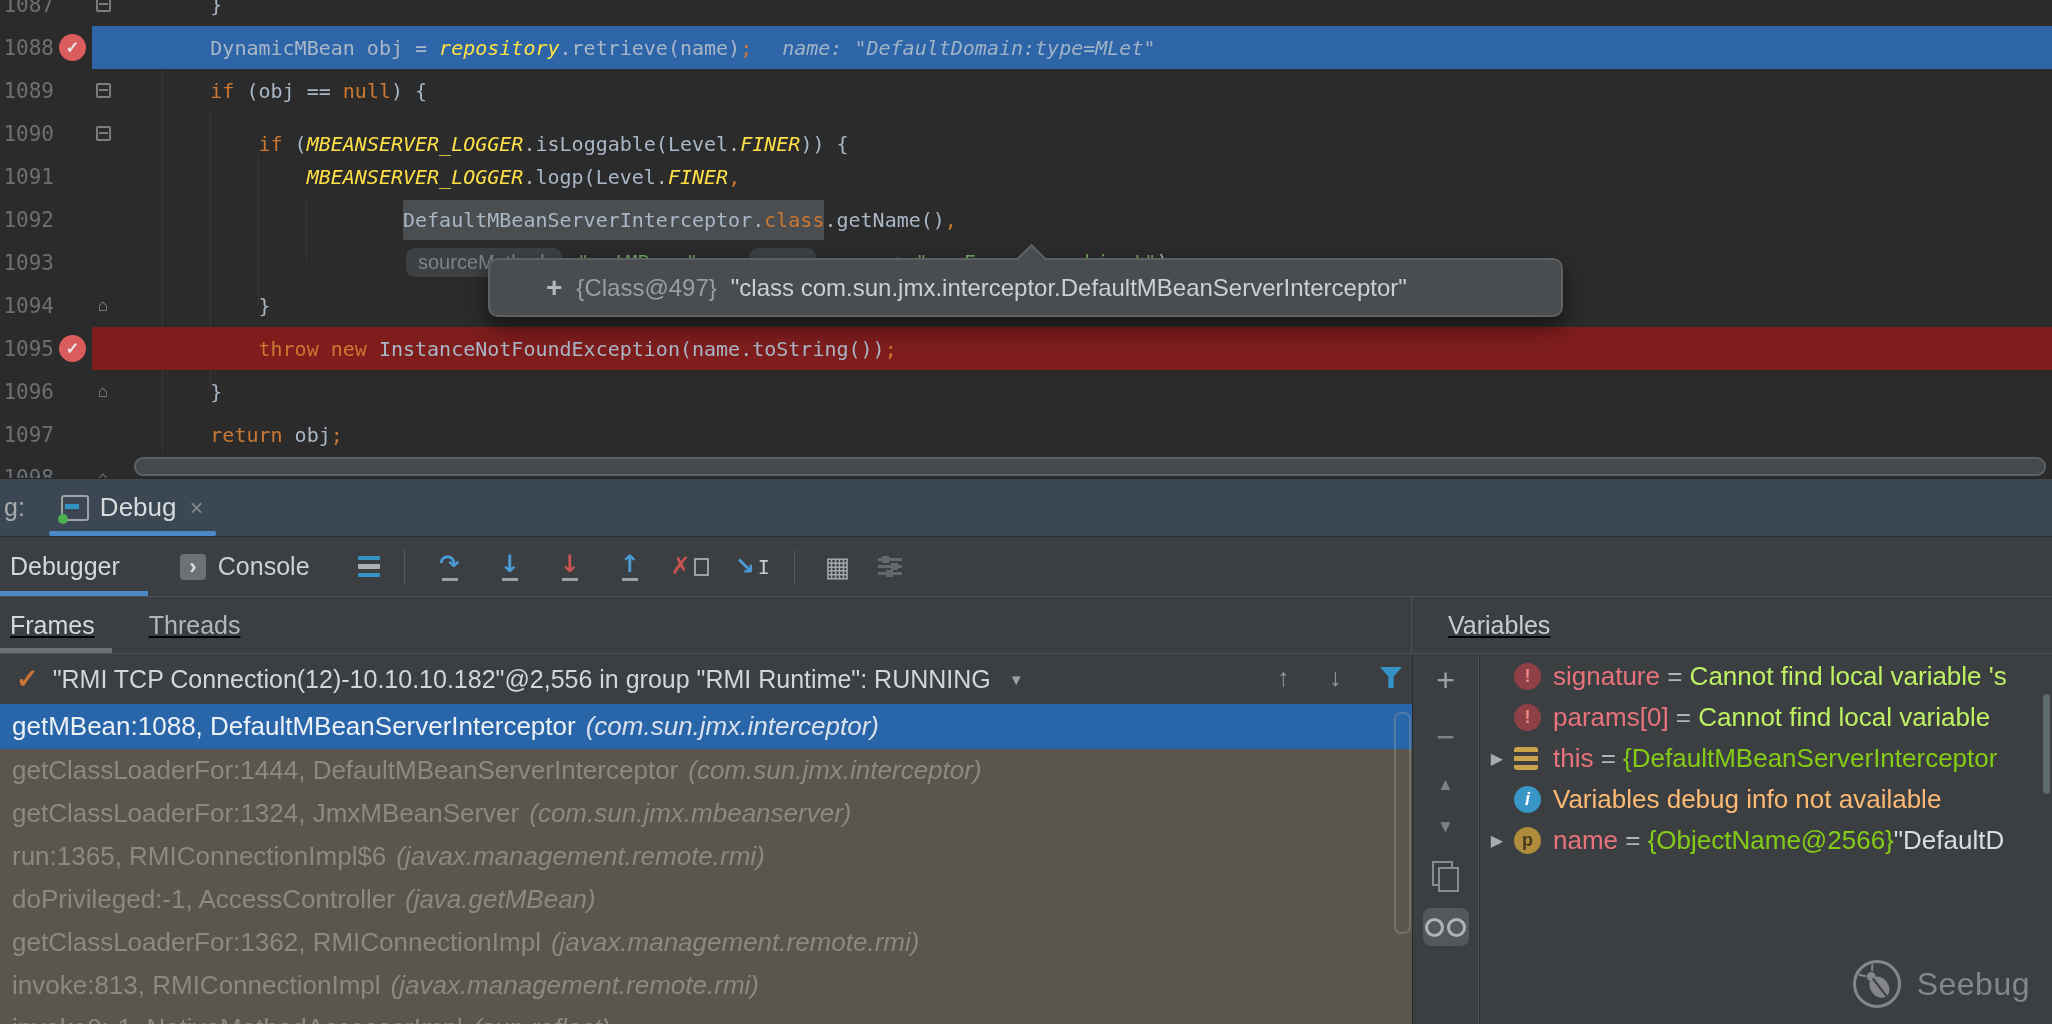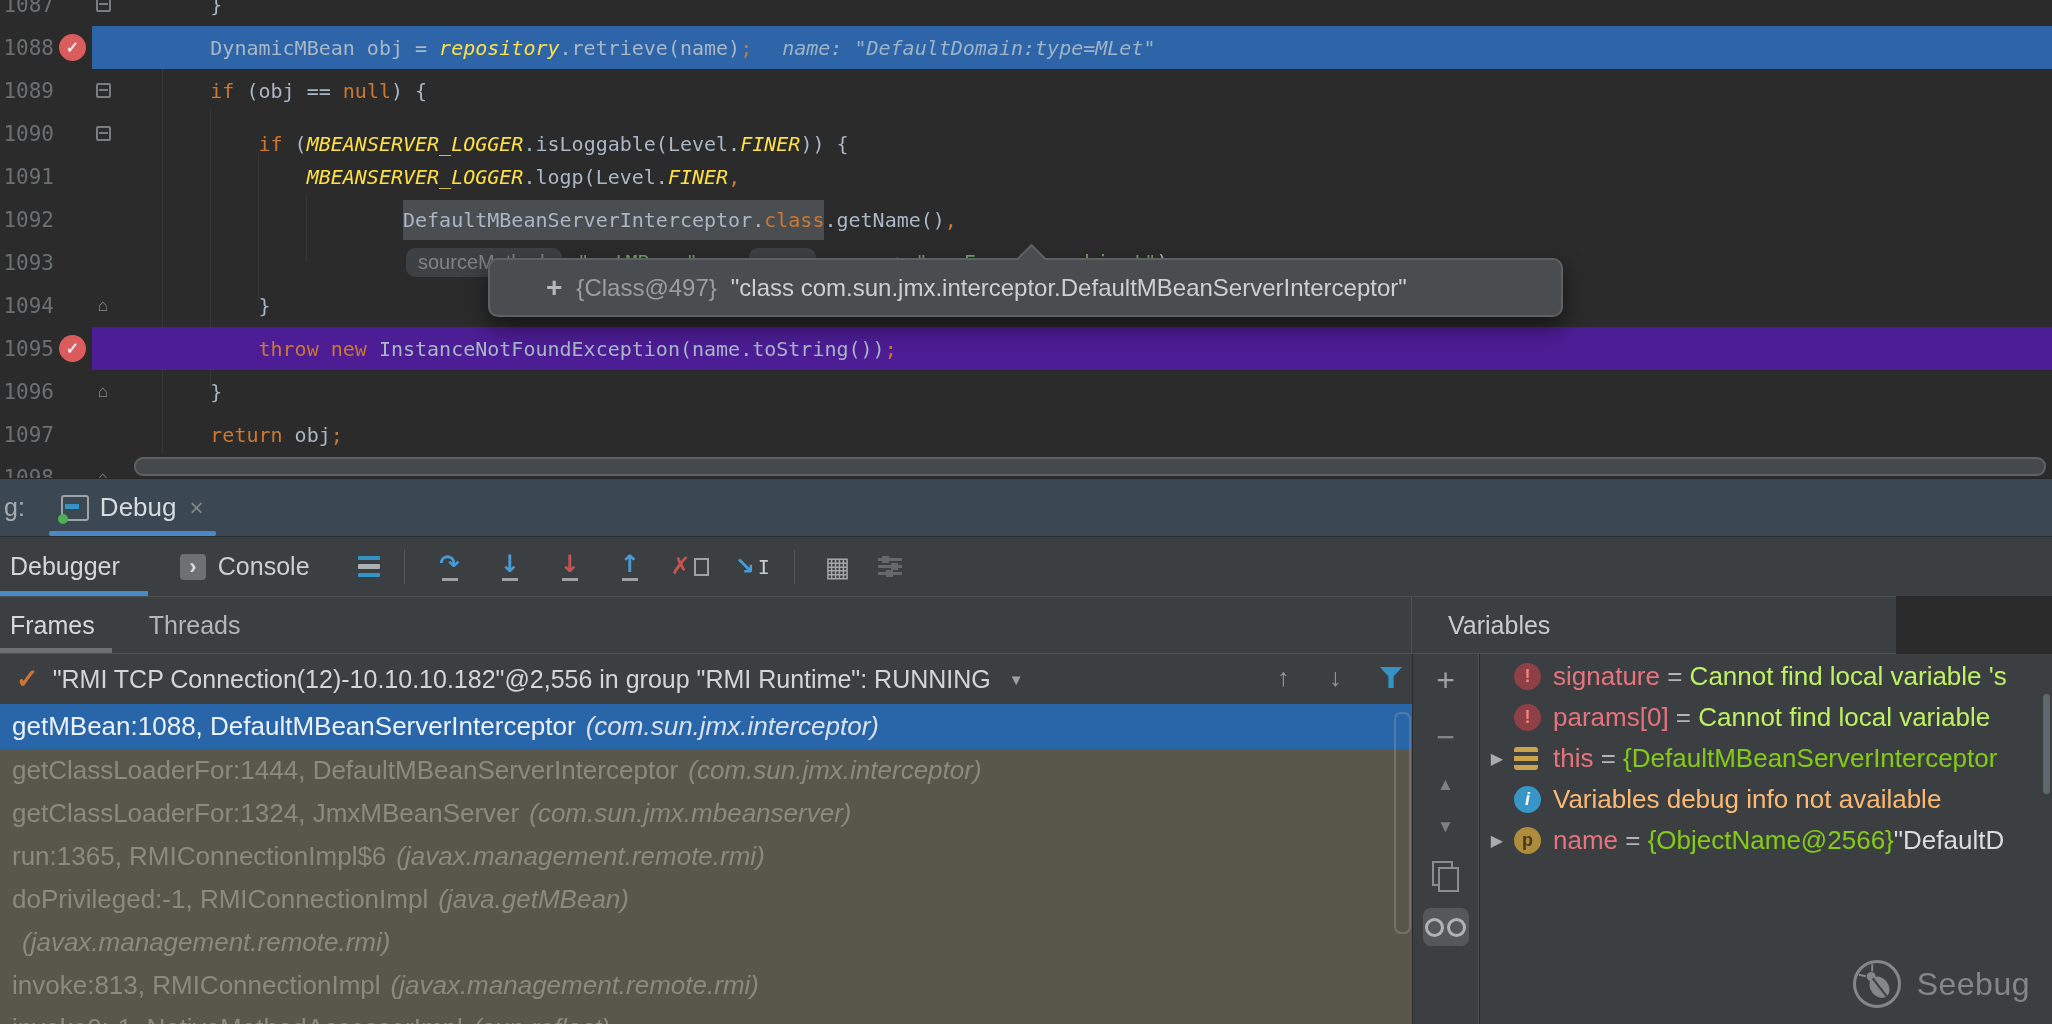--- a/index.html
+++ b/index.html
@@ -12,21 +12,21 @@
   .guide{position:absolute;width:1px;background:rgba(255,255,255,0.055);z-index:1;}
   #lines{position:absolute;left:0;top:-17px;right:0;z-index:2;}
   .ed-row{display:flex;height:43px;align-items:center;}
   .gut{flex:0 0 92px;width:92px;height:100%;position:relative;display:flex;align-items:center;}
   .lnum{width:54px;text-align:right;font-family:"DejaVu Sans Mono",monospace;font-size:21px;color:#6C7073;}
   .bp{position:absolute;left:59px;top:8px;width:27px;height:27px;border-radius:50%;background:#DB5C5C;
       display:flex;align-items:center;justify-content:center;}
   .bp i{color:#E6E9EB;font-weight:bold;font-size:16px;}
   .lbody{flex:1;display:flex;align-items:center;height:100%;}
   .ed-row.exec .lbody{background:#2D65A8;}
-  .ed-row.bpline .lbody{background:#4c1d95;}
+  .ed-row.bpline .lbody{background:#7f1d1d;}
   .foldcol{flex:0 0 22px;width:22px;display:flex;align-items:center;justify-content:center;
            color:#8A8D8F;font-size:17px;}
   .fbox{width:11px;height:11px;border:2px solid #7A7D7F;border-radius:2px;position:relative;display:block;}
   .fbox::after{content:"";position:absolute;left:1px;right:1px;top:3.5px;height:2px;background:#7A7D7F;}
   .codetext{white-space:pre;font-family:"DejaVu Sans Mono",monospace;font-size:20px;}
   .tok-d{color:#A9B7C6;}
   .tok-k{color:#CC7832;}
   .tok-f{color:#fde047;font-style:italic;}
   .tok-s{color:#6FA163;}
   .tok-chip{display:inline-block;background:#3D4144;color:#7E8386;font-family:"Liberation Sans",sans-serif;
@@ -80,22 +80,22 @@
   .cursorI{font-family:"DejaVu Sans Mono",monospace;color:#C8CBCD;font-size:20px;margin-left:3px;}
   .gridic{margin-left:30px;font-family:"DejaVu Sans",sans-serif;font-size:27px;color:#A4A7A9;}
   .sliders{margin-left:28px;display:flex;flex-direction:column;gap:4px;opacity:.55;}
   .sliders i{width:24px;height:3px;background:#8A8D8F;position:relative;}
   .sliders i::after{content:"";position:absolute;top:-2px;width:7px;height:7px;background:#8A8D8F;}
   .sliders i:nth-child(1)::after{left:4px;}
   .sliders i:nth-child(2)::after{left:13px;}
   .sliders i:nth-child(3)::after{left:8px;}
 
   
-  .phead{position:absolute;left:0;top:596px;width:1896px;height:58px;background:#3C3F41;
-         border-top:1px solid #4E5152;border-bottom:1px solid #4E5152;display:flex;box-sizing:border-box;}
+  .phead{position:absolute;left:0;top:596px;width:2052px;height:58px;background:#3C3F41;
+         border-top:1px solid #4E5152;border-bottom:1px solid #4E5152;display:flex;box-sizing:border-box;text-decoration:underline;}
   .phead-left{width:1412px;position:relative;display:flex;align-items:center;border-right:1px solid #4E5152;box-sizing:border-box;}
   .ftab{font-size:25px;color:#D6D9DB;margin-left:10px;}
   .ftab-underline{position:absolute;left:0;bottom:0;width:112px;height:5px;background:#6E7173;}
   .ttab{font-size:25px;color:#B4B7B9;margin-left:54px;}
   .vtitle{margin-left:36px;font-size:25px;color:#C9CCCE;}
   .phead-right{flex:1;display:flex;align-items:center;}
 
   
   .content{position:absolute;left:0;top:654px;width:2052px;height:370px;}
   .threadrow{position:absolute;left:0;top:0;width:1412px;height:50px;background:#3C3F41;
@@ -380,24 +380,25 @@
         </div>
         <div class="frame-row">
           <span class="fmethod">getClassLoaderFor:1324, JmxMBeanServer</span>
           <span class="fpkg">(com.sun.jmx.mbeanserver)</span>
         </div>
         <div class="frame-row">
           <span class="fmethod">run:1365, RMIConnectionImpl$6</span>
           <span class="fpkg">(javax.management.remote.rmi)</span>
         </div>
         <div class="frame-row">
-          <span class="fmethod">doPrivileged:-1, RMIConnectionImpl</span>
+          <span class="fmethod">doPrivileged:-1, AccessController</span>
           <span class="fpkg">(java.getMBean)</span>
         </div>
         <div class="frame-row">
+          <span class="fmethod">getClassLoaderFor:1362, RMIConnectionImpl</span>
           <span class="fpkg">(javax.management.remote.rmi)</span>
         </div>
         <div class="frame-row">
           <span class="fmethod">invoke:813, RMIConnectionImpl</span>
           <span class="fpkg">(javax.management.remote.rmi)</span>
         </div>
         <div class="frame-row">
           <span class="fmethod">invoke0:-1, NativeMethodAccessorImpl</span>
           <span class="fpkg">(sun.reflect)</span>
         </div>

